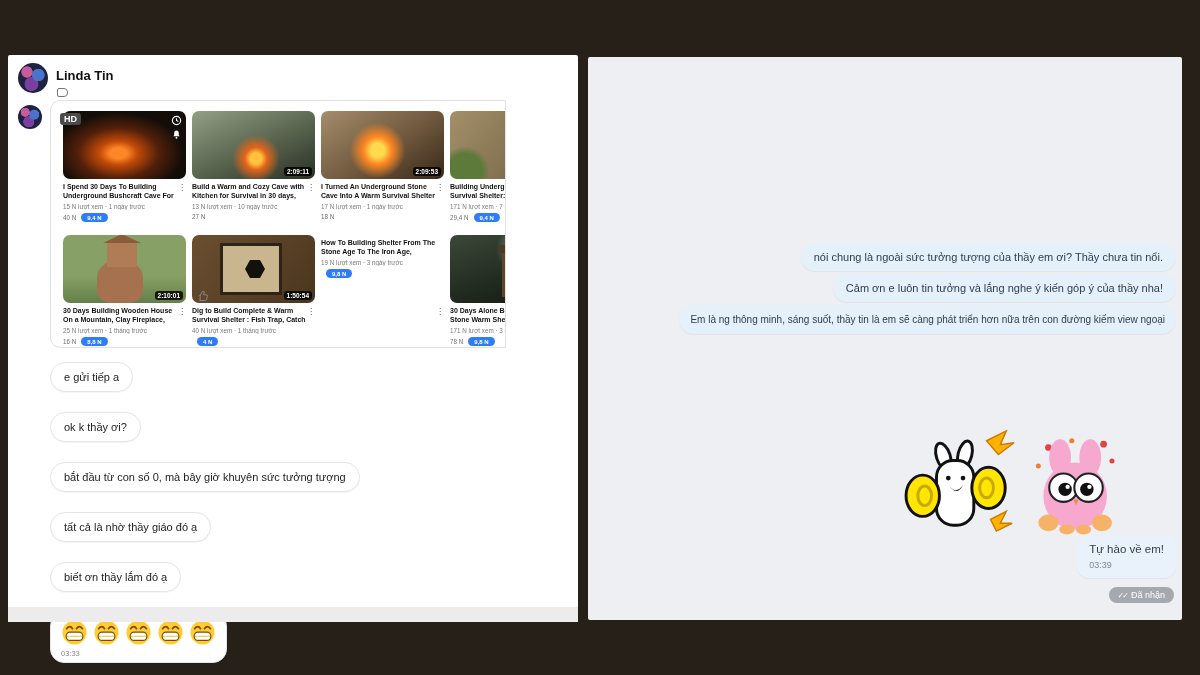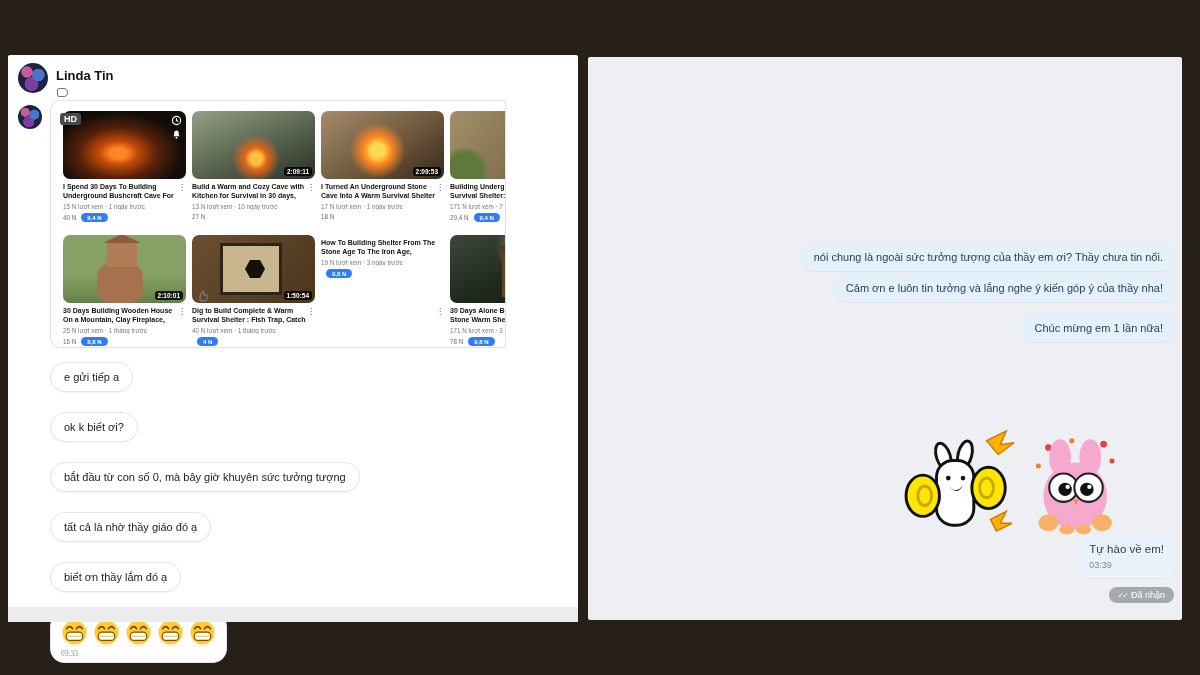--- a/index.html
+++ b/index.html
@@ -68,21 +68,21 @@
   .cabin{position:absolute;left:52px;top:18px;width:58px;height:44px;background:#8a6b43;border-left:3px solid #5f4526;}
   .cabin:before{content:"";position:absolute;left:0;top:18px;width:58px;height:3px;background:#5f4526;}
   .cabin:after{content:"";position:absolute;left:-6px;top:-8px;width:70px;height:8px;background:#4c3a22;}
   
   .lmsgs{position:absolute;left:42px;top:307px;display:flex;flex-direction:column;align-items:flex-start;gap:20px;}
   .lbub{background:#fff;border:1px solid #e5e5e5;border-radius:16px;padding:8px 13px;font-size:11px;
         color:#1c1c1c;white-space:nowrap;box-shadow:0 1px 1px rgba(0,0,0,.04);}
   .emoji-bub{background:#fff;border:1px solid #e5e5e5;border-radius:14px;padding:6px 10px 4px 10px;
         box-shadow:0 1px 1px rgba(0,0,0,.04);}
   .emoji-row{display:flex;gap:5px;}
-  .emoji-time{font-size:7.5px;color:#8a8a8a;margin-top:3px;font-family:Liberation Serif, serif;}
+  .emoji-time{font-size:7.5px;color:#8a8a8a;margin-top:3px;}
   .thumbsup{position:absolute;left:188px;top:234px;width:14px;height:14px;}
   
   .rmsgs{position:absolute;left:4px;right:6px;top:186px;display:flex;flex-direction:column;align-items:flex-end;gap:3px;}
   .rbub{background:#e4f0fa;border-radius:16px;padding:8px 13px;font-size:11px;color:#2c3e50;
         white-space:nowrap;box-shadow:0 1px 1px rgba(0,0,0,.05);}
   .rbub.long{font-size:10px;padding:9px 11px;}
   .gap{height:6px;}
   .stickers{position:absolute;right:60px;top:372px;display:flex;align-items:flex-end;gap:8px;}
   .final-bub{position:absolute;right:6px;top:478px;background:#e9f2fa;border-radius:12px;
         padding:8px 12px;box-shadow:0 1px 1px rgba(0,0,0,.05);}
@@ -220,21 +220,21 @@
               <span class="pill">9,8 N</span>
             </div>
           <span class="kebab">⋮</span>
         </div>
 
       </div>
     </div>
 
     <div class="lmsgs">
       <div class="lbub">e gửi tiếp a</div>
-      <div class="lbub">ok k biết ơi?</div>
+      <div class="lbub">ok k thầy ơi?</div>
       <div class="lbub">bắt đầu từ con số 0, mà bây giờ khuyên sức tưởng tượng</div>
       <div class="lbub">tất cả là nhờ thầy giáo đó ạ</div>
       <div class="lbub">biết ơn thầy lắm đó ạ</div>
       <div class="emoji-bub">
         <div class="emoji-row">
           <svg width="27" height="27" viewBox="0 0 36 36">
               <circle cx="18" cy="18" r="16" fill="#ffcc33"></circle>
               <path d="M7.5 13q4-5.5 8 0" fill="none" stroke="#7a4f00" stroke-width="2.2" stroke-linecap="round"></path>
               <path d="M20.5 13q4-5.5 8 0" fill="none" stroke="#7a4f00" stroke-width="2.2" stroke-linecap="round"></path>
               <rect x="7" y="17.5" width="22" height="11" rx="5" fill="#fff" stroke="#7a4f00" stroke-width="1.6"></rect>
@@ -277,22 +277,22 @@
       </svg>
 
     <div class="left-bottom-strip"></div>
   </div>
 
   <div class="panel right-panel">
 
     <div class="rmsgs">
       <div class="rbub">nói chung là ngoài sức tưởng tượng của thầy em ơi? Thầy chưa tin nổi.</div>
       <div class="rbub">Cảm ơn e luôn tin tưởng và lắng nghe ý kiến góp ý của thầy nha!</div>
+      <div class="rbub long">Em là ng thông minh, sáng suốt, thầy tin là em sẽ càng phát triển hơn nữa trên con đường kiếm view ngoại</div>
       <div class="gap"></div>
-      <div class="rbub">Chúc mừng em 1 lần nữa!</div>
     </div>
 
     <div class="stickers">
       <svg width="118" height="108" viewBox="0 0 120 110">
         <polygon points="84,12 104,2 98,16 112,14 96,26" fill="#ffb300" stroke="#cc7a00" stroke-width="1.5"></polygon>
         <polygon points="88,92 104,84 98,96 110,96 94,104" fill="#ffb300" stroke="#cc7a00" stroke-width="1.5"></polygon>
         <ellipse cx="40" cy="28" rx="7" ry="14" fill="#fff" stroke="#111" stroke-width="3" transform="rotate(-18 40 28)"></ellipse>
         <ellipse cx="62" cy="26" rx="7" ry="14" fill="#fff" stroke="#111" stroke-width="3" transform="rotate(14 62 26)"></ellipse>
         <rect x="33" y="32" width="38" height="66" rx="17" fill="#fff" stroke="#111" stroke-width="3"></rect>
         <circle cx="45" cy="50" r="2.4" fill="#111"></circle>

